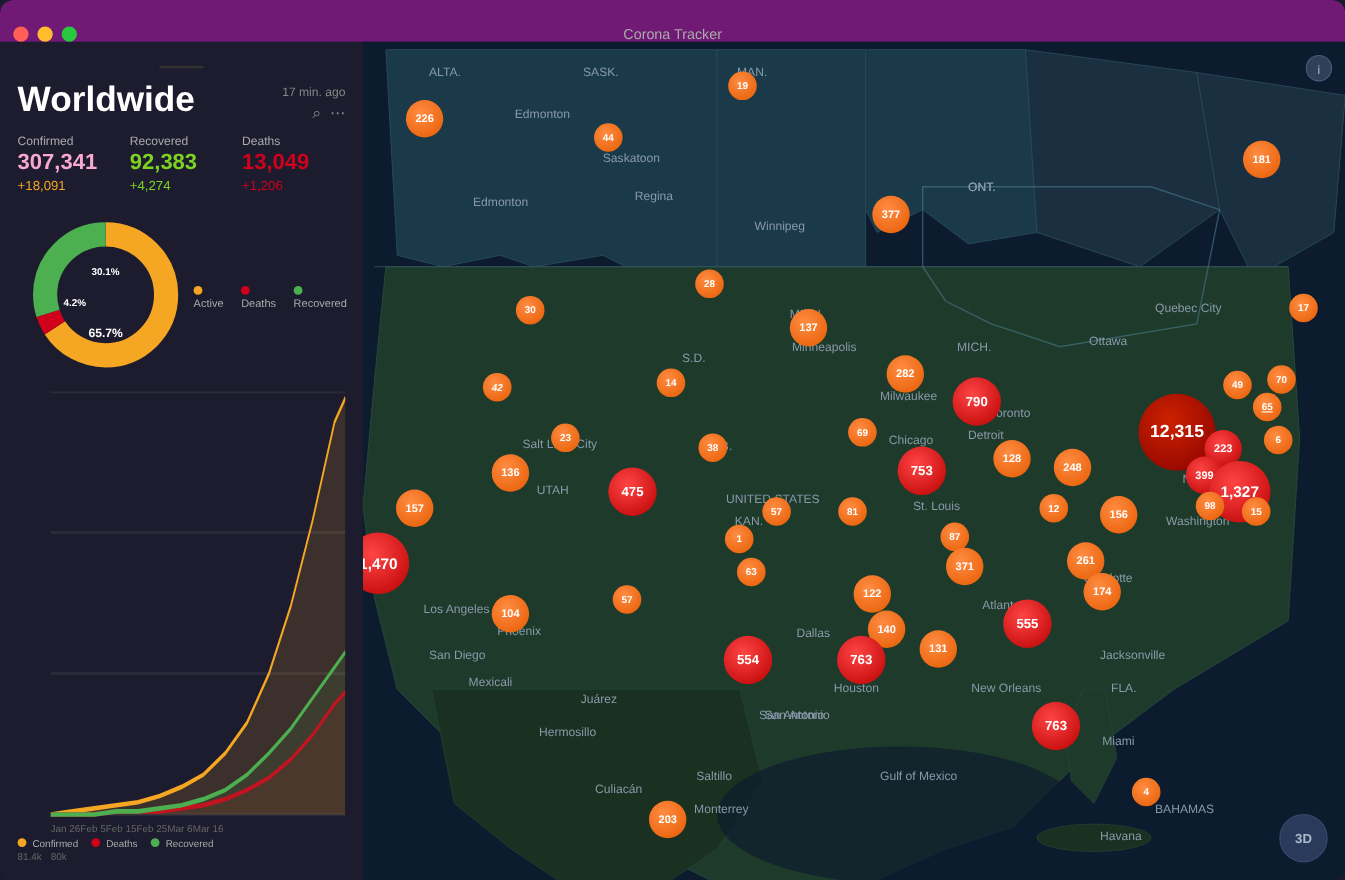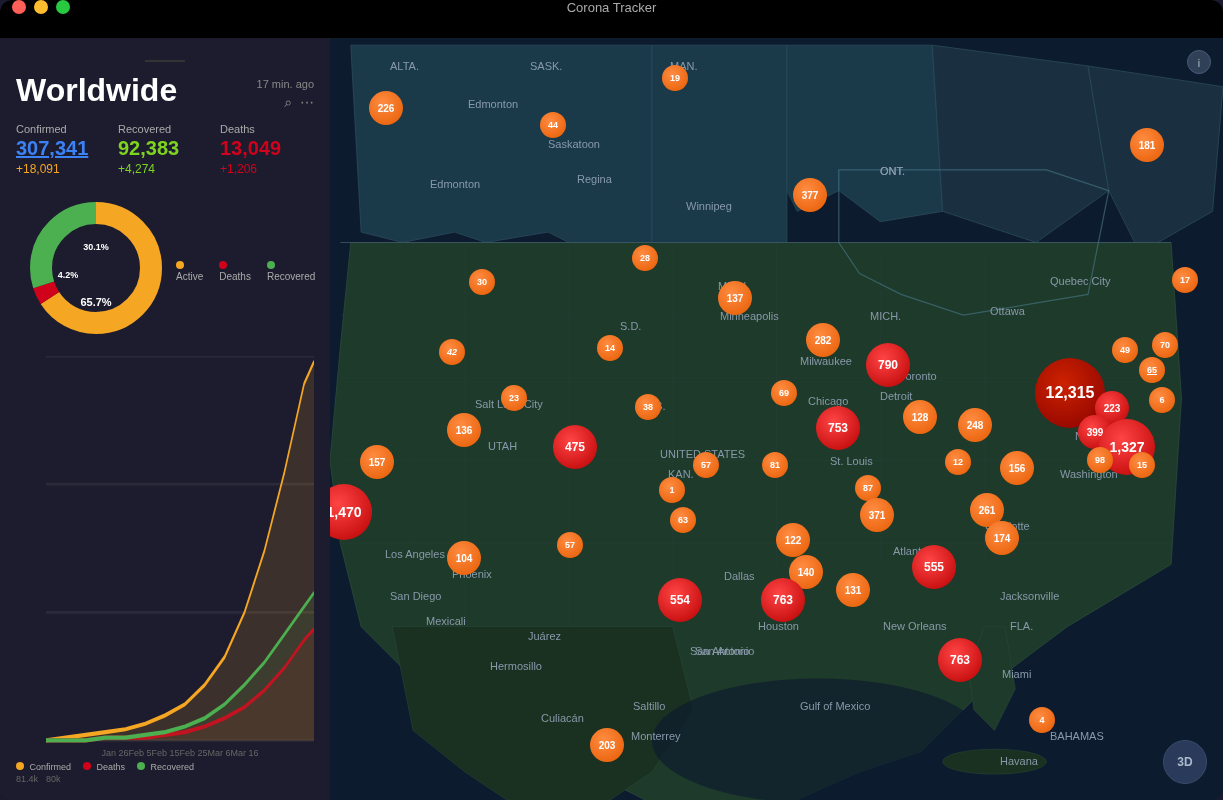--- a/index.html
+++ b/index.html
@@ -10,23 +10,23 @@
       font-family: -apple-system, BlinkMacSystemFont, 'Helvetica Neue', sans-serif;
       overflow: hidden;
       display: flex;
       flex-direction: column;
       border-radius: 12px;
     }
 
     
     .title-bar {
       height: 38px;
-      background: #000000;
-      display: flex;
-      align-items: flex-start;
+      background: #701a75;
+      display: flex;
+      align-items: flex-end;
       justify-content: center;
       position: relative;
       border-radius: 12px 12px 0 0;
       flex-shrink: 0;
     }
     .traffic-lights {
       position: absolute;
       left: 12px;
       display: flex;
       gap: 8px;
@@ -110,21 +110,21 @@
       margin-bottom: 2px;
     }
     .stat-value {
       font-size: 20px;
       font-weight: 700;
     }
     .stat-delta {
       font-size: 12px;
       margin-top: 2px;
     }
-    .confirmed-val { color: #3b82f6; text-decoration: underline; }
+    .confirmed-val { color: #f9a8d4; }
     .recovered-val { color: #7ed321; }
     .deaths-val { color: #d0021b; }
     .confirmed-delta { color: #f5a623; }
     .recovered-delta { color: #7ed321; }
     .deaths-delta { color: #d0021b; }
 
     
     .donut-container {
       display: flex;
       flex-direction: row;
@@ -176,21 +176,21 @@
     }
     .chart-svg-wrapper {
       position: absolute;
       left: 30px;
       right: 0;
       top: 0;
       bottom: 0;
     }
     .x-axis-labels {
       display: flex;
-      justify-content: center;
+      justify-content: flex-start;
       padding-left: 30px;
       color: #666;
       font-size: 9px;
       margin-top: 2px;
     }
     .chart-legend {
       display: flex;
       gap: 12px;
       margin-top: 4px;
       font-size: 9px;

